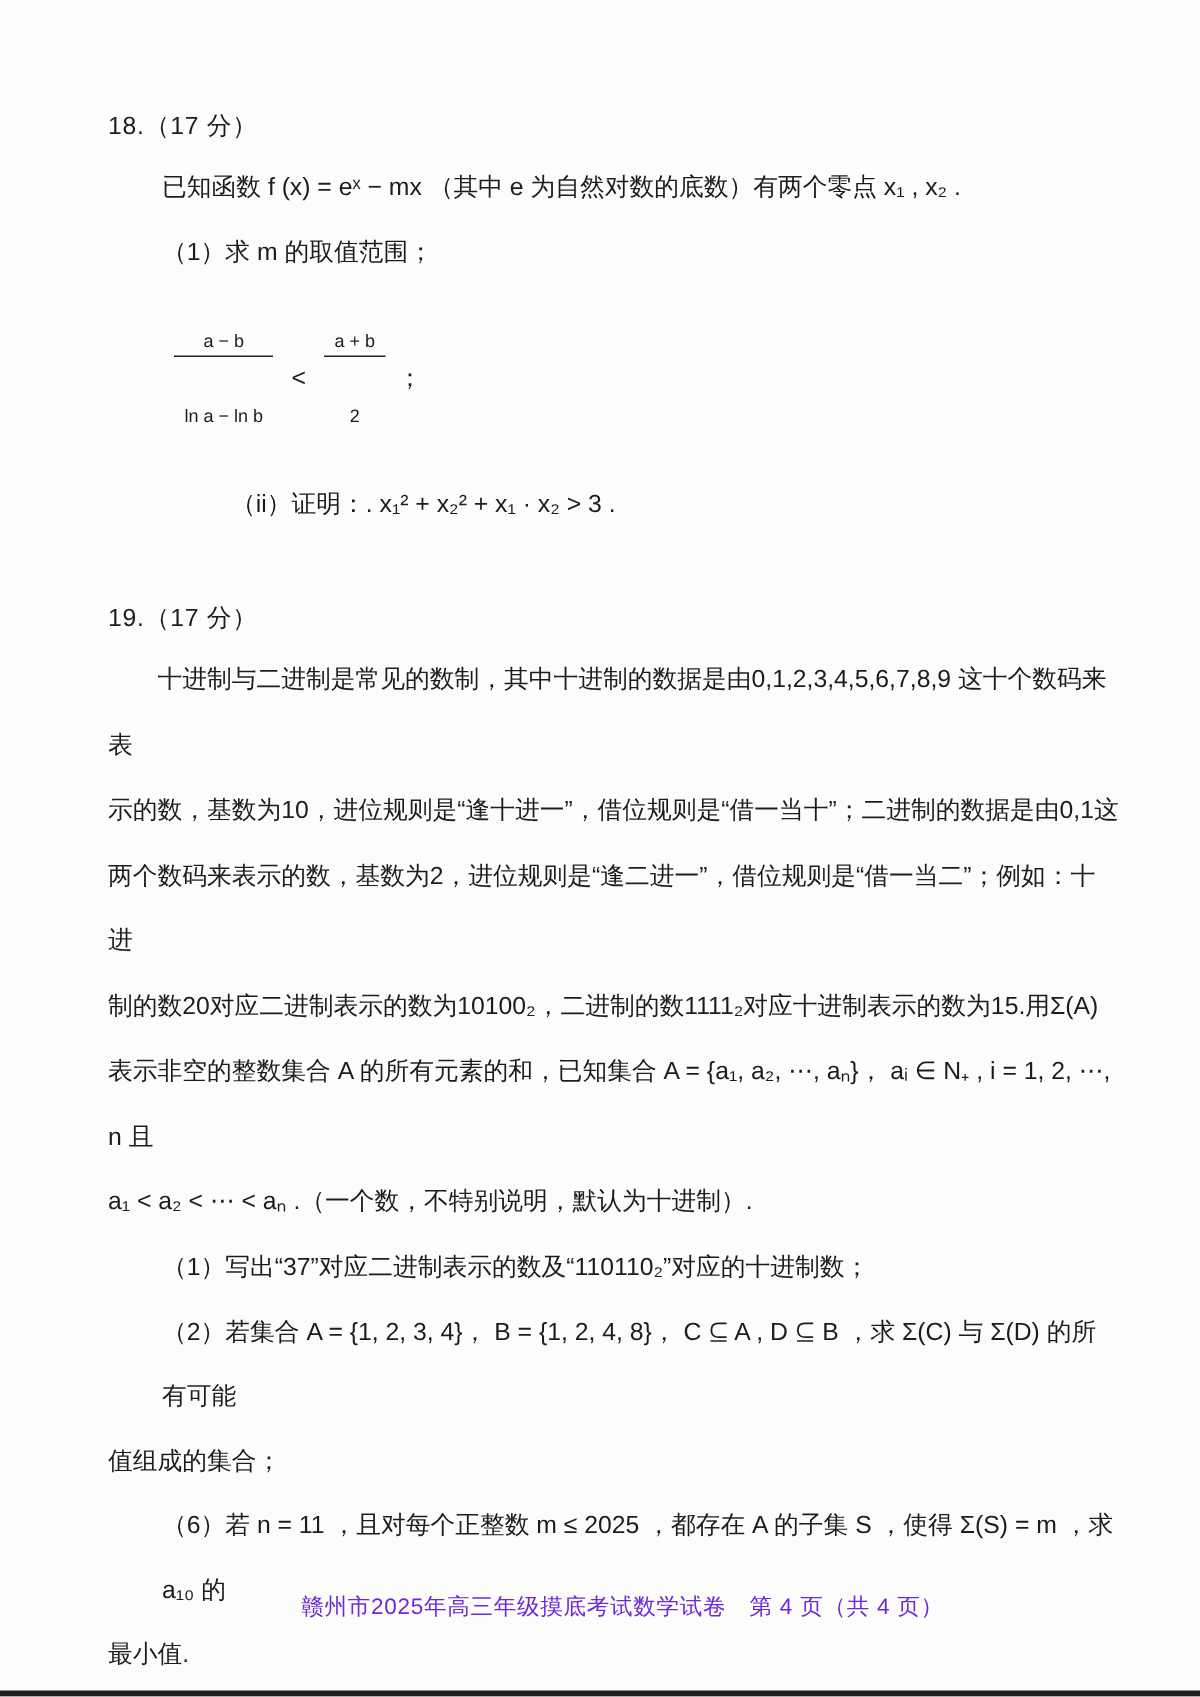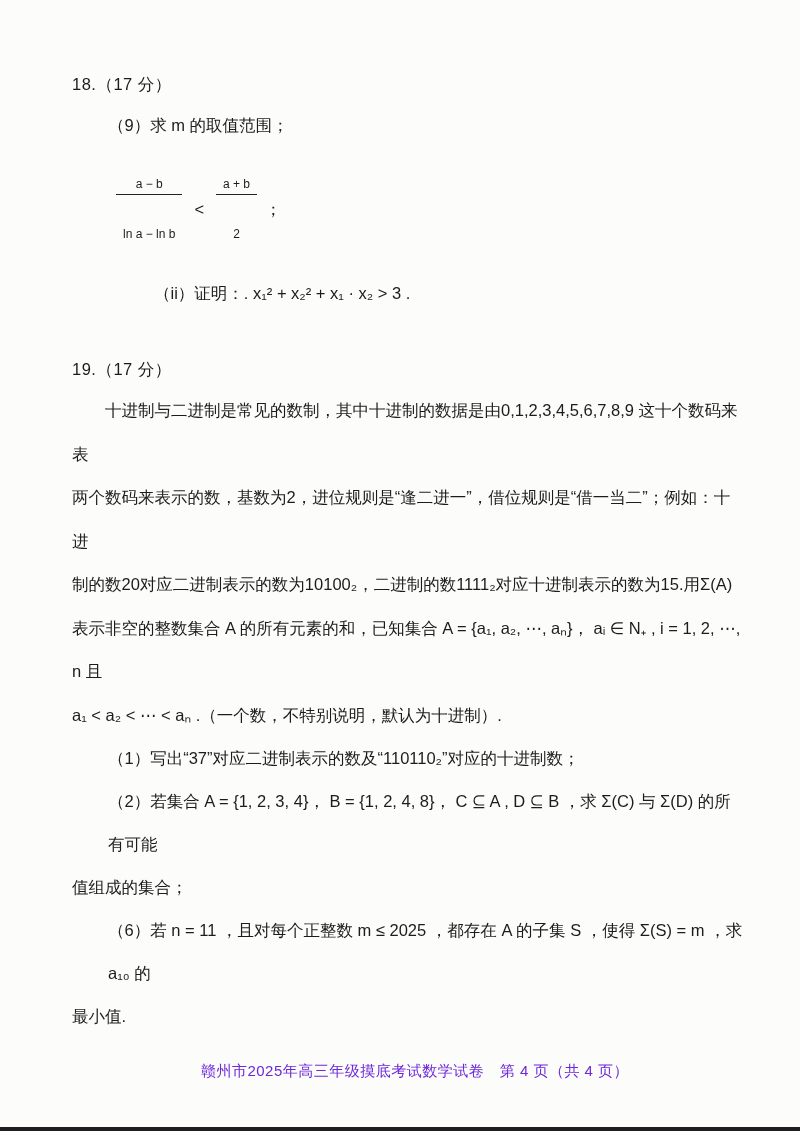--- a/index.html
+++ b/index.html
@@ -52,41 +52,43 @@
     background:#1f1f1f;
   }
 </style>
 </head>
 <body>
 
 <div class="page">
 
   <section class="q-section">
     <div class="q-num">18.（17 分）</div>
-    <p class="line indent1">（9）求 m 的取值范围；</p>
+    <p class="line indent1">已知函数 f (x) = eˣ − mx （其中 e 为自然对数的底数）有两个零点 x₁ , x₂ .</p>
+    <p class="line indent1">（1）求 m 的取值范围；</p>
     <p class="line indent1 mathline">
       <span class="frac">
         <span class="num">a − b</span>
         <span class="den">ln a − ln b</span>
       </span>
       <span class="lt-sign">&lt;</span>
       <span class="frac">
         <span class="num">a + b</span>
         <span class="den">2</span>
       </span>
       <span>；</span>
     </p>
     <p class="line indent2">（ii）证明：. x₁² + x₂² + x₁ · x₂ &gt; 3 .</p>
   </section>
 
   <div class="gap-lg"></div>
 
   <section class="q-section">
     <div class="q-num">19.（17 分）</div>
     <div class="para-line para-first">十进制与二进制是常见的数制，其中十进制的数据是由0,1,2,3,4,5,6,7,8,9 这十个数码来表</div>
+    <div class="para-line">示的数，基数为10，进位规则是“逢十进一”，借位规则是“借一当十”；二进制的数据是由0,1这</div>
     <div class="para-line">两个数码来表示的数，基数为2，进位规则是“逢二进一”，借位规则是“借一当二”；例如：十进</div>
     <div class="para-line">制的数20对应二进制表示的数为10100₂，二进制的数1111₂对应十进制表示的数为15.用Σ(A)</div>
     <div class="para-line">表示非空的整数集合 A 的所有元素的和，已知集合 A = {a₁, a₂, ⋯, aₙ}， aᵢ ∈ N₊ , i = 1, 2, ⋯, n 且</div>
     <div class="para-line">a₁ &lt; a₂ &lt; ⋯ &lt; aₙ .（一个数，不特别说明，默认为十进制）.</div>
     <p class="line indent1">（1）写出“37”对应二进制表示的数及“110110₂”对应的十进制数；</p>
     <p class="line indent1">（2）若集合 A = {1, 2, 3, 4}， B = {1, 2, 4, 8}， C ⊆ A , D ⊆ B ，求 Σ(C) 与 Σ(D) 的所有可能</p>
     <p class="line">值组成的集合；</p>
     <p class="line indent1">（6）若 n = 11 ，且对每个正整数 m ≤ 2025 ，都存在 A 的子集 S ，使得 Σ(S) = m ，求 a₁₀ 的</p>
     <p class="line">最小值.</p>
   </section>

